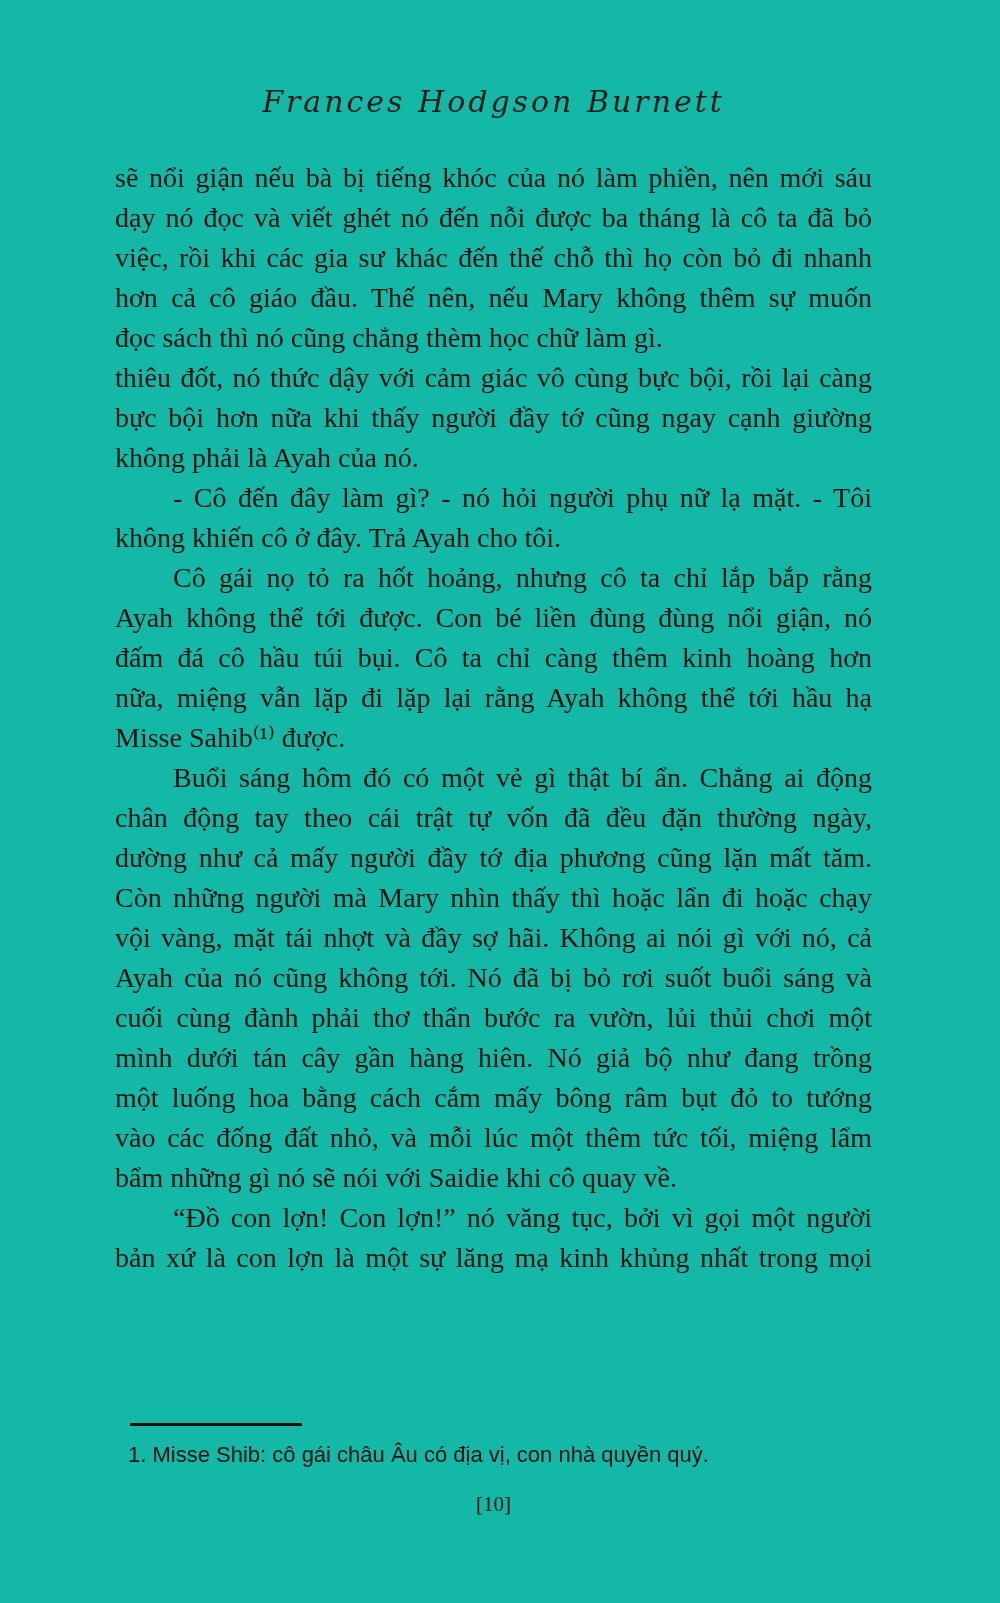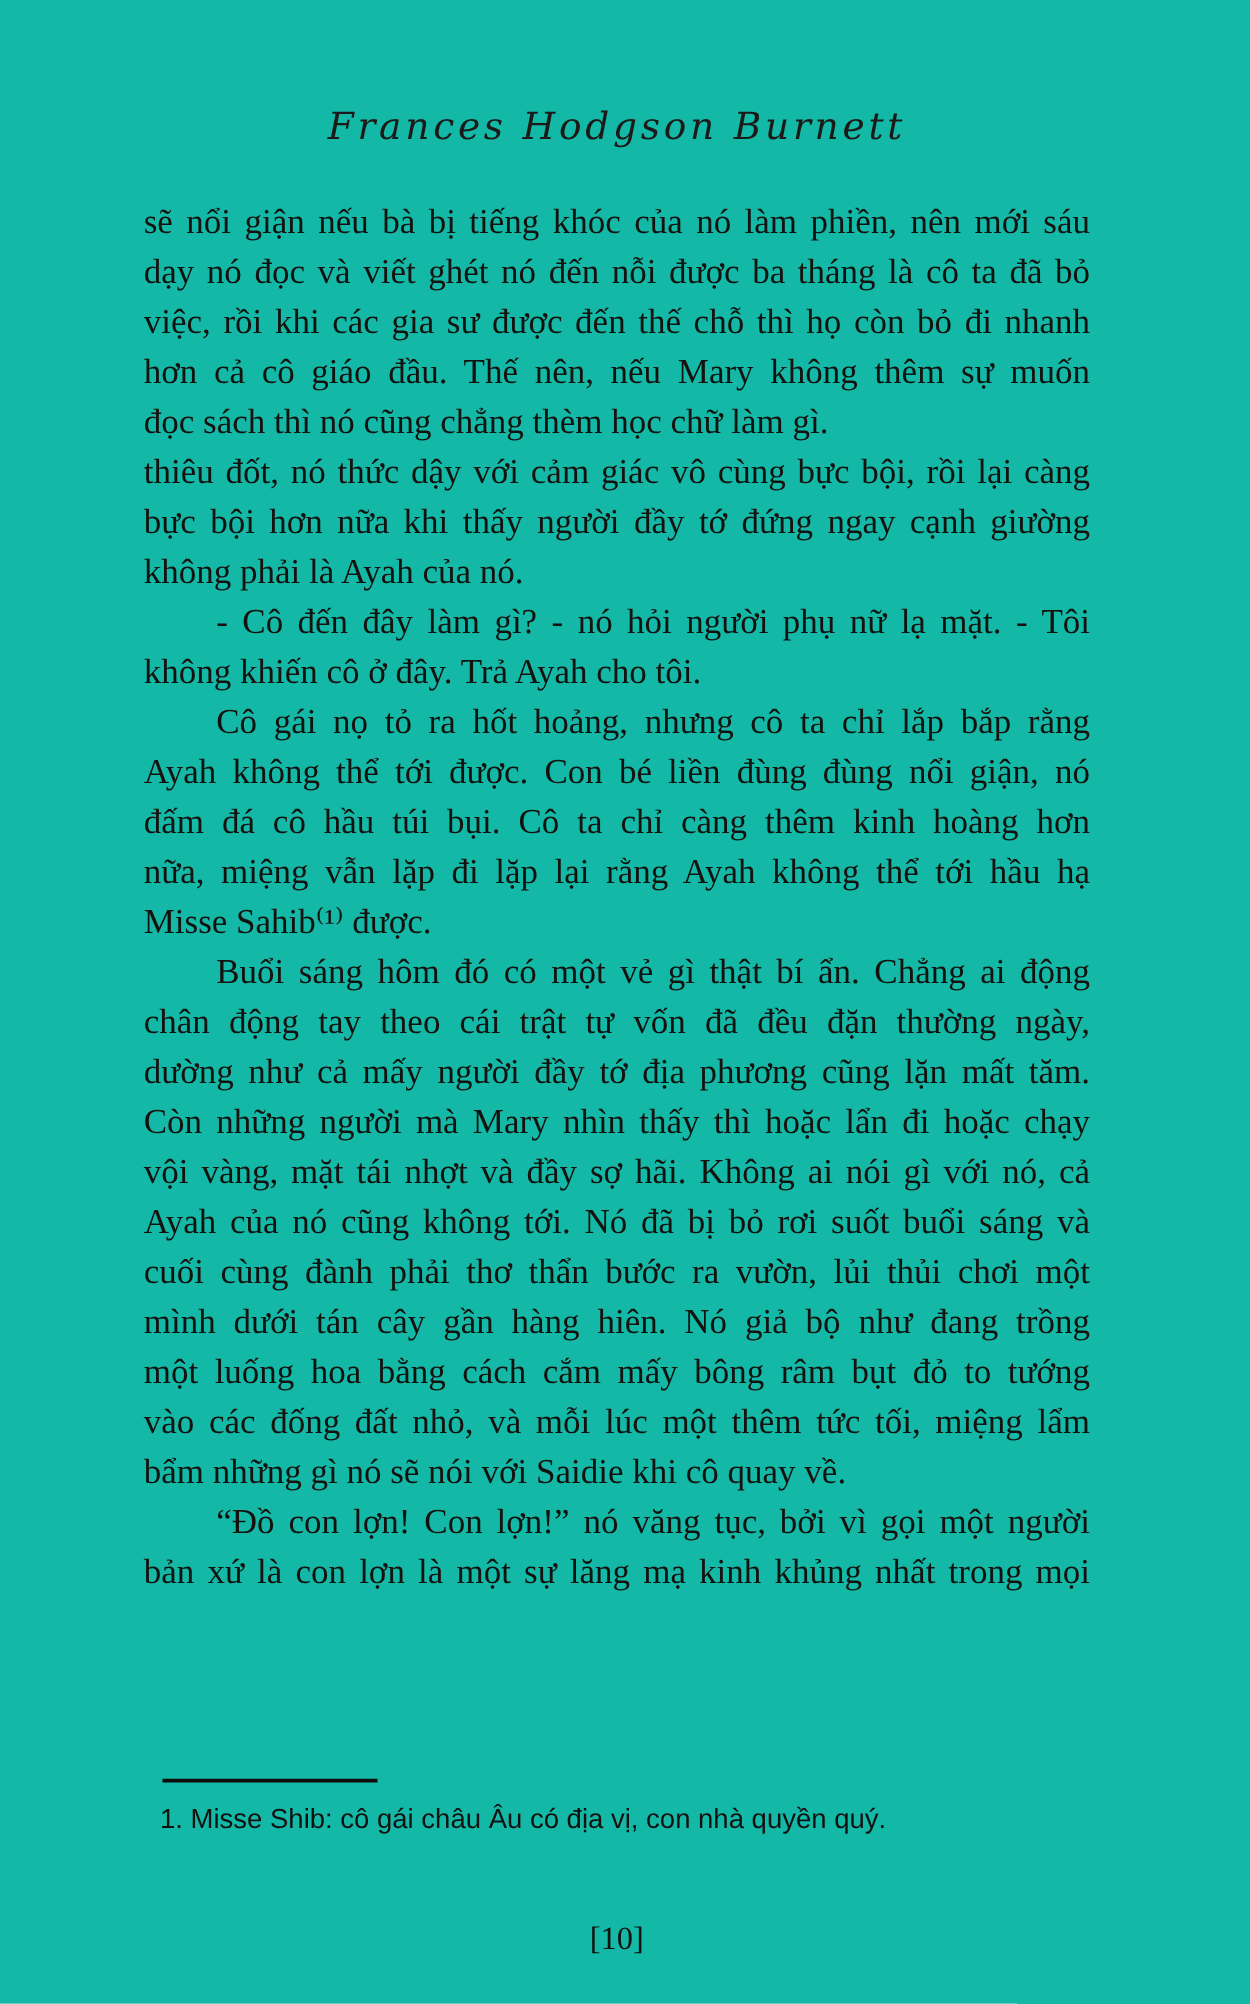--- a/index.html
+++ b/index.html
@@ -69,43 +69,43 @@
     left: 128px;
     width: 740px;
     font-family: "Liberation Sans", "DejaVu Sans", sans-serif;
     font-size: 22px;
     line-height: 30px;
     color: #121110;
   }
   
   .page-number {
     position: absolute;
-    top: 1536px;
+    top: 1492px;
     left: 115px;
     width: 757px;
     text-align: center;
-    font-size: 26px;
+    font-size: 21px;
     color: #14120f;
   }
 </style>
 </head>
 <body>
 
 <div class="page">
 
   <div class="running-header">Frances Hodgson Burnett</div>
 
   <div class="body-text">
       <div class="text-line">sẽ nổi giận nếu bà bị tiếng khóc của nó làm phiền, nên mới sáu</div>
       <div class="text-line">dạy nó đọc và viết ghét nó đến nỗi được ba tháng là cô ta đã bỏ</div>
-      <div class="text-line">việc, rồi khi các gia sư được đến thế chỗ thì họ còn bỏ đi nhanh</div>
+      <div class="text-line">việc, rồi khi các gia sư khác đến thế chỗ thì họ còn bỏ đi nhanh</div>
       <div class="text-line">hơn cả cô giáo đầu. Thế nên, nếu Mary không thêm sự muốn</div>
       <div class="text-line last">đọc sách thì nó cũng chẳng thèm học chữ làm gì.</div>
       <div class="text-line">thiêu đốt, nó thức dậy với cảm giác vô cùng bực bội, rồi lại càng</div>
-      <div class="text-line">bực bội hơn nữa khi thấy người đầy tớ đứng ngay cạnh giường</div>
+      <div class="text-line">bực bội hơn nữa khi thấy người đầy tớ cũng ngay cạnh giường</div>
       <div class="text-line last">không phải là Ayah của nó.</div>
       <div class="text-line indent">- Cô đến đây làm gì? - nó hỏi người phụ nữ lạ mặt. - Tôi</div>
       <div class="text-line last">không khiến cô ở đây. Trả Ayah cho tôi.</div>
       <div class="text-line indent">Cô gái nọ tỏ ra hốt hoảng, nhưng cô ta chỉ lắp bắp rằng</div>
       <div class="text-line">Ayah không thể tới được. Con bé liền đùng đùng nổi giận, nó</div>
       <div class="text-line">đấm đá cô hầu túi bụi. Cô ta chỉ càng thêm kinh hoàng hơn</div>
       <div class="text-line">nữa, miệng vẫn lặp đi lặp lại rằng Ayah không thể tới hầu hạ</div>
       <div class="text-line last">Misse Sahib⁽¹⁾ được.</div>
       <div class="text-line indent">Buổi sáng hôm đó có một vẻ gì thật bí ẩn. Chẳng ai động</div>
       <div class="text-line">chân động tay theo cái trật tự vốn đã đều đặn thường ngày,</div>

